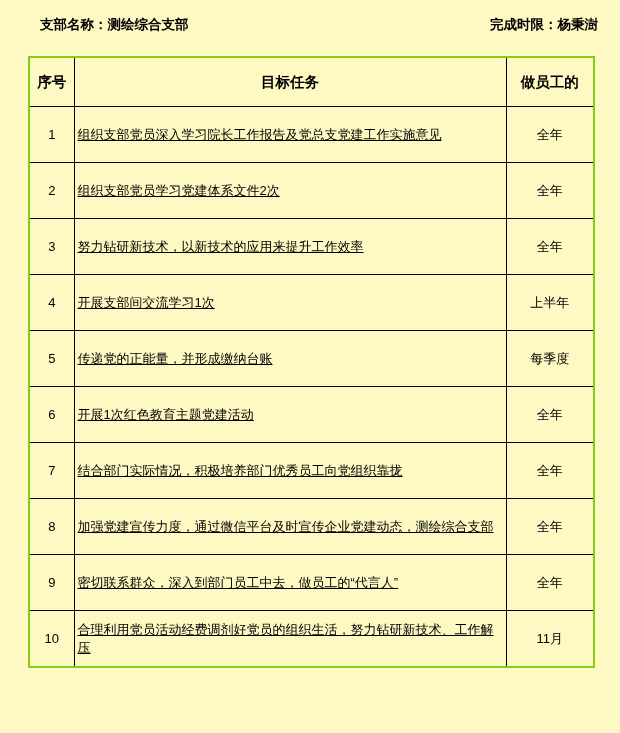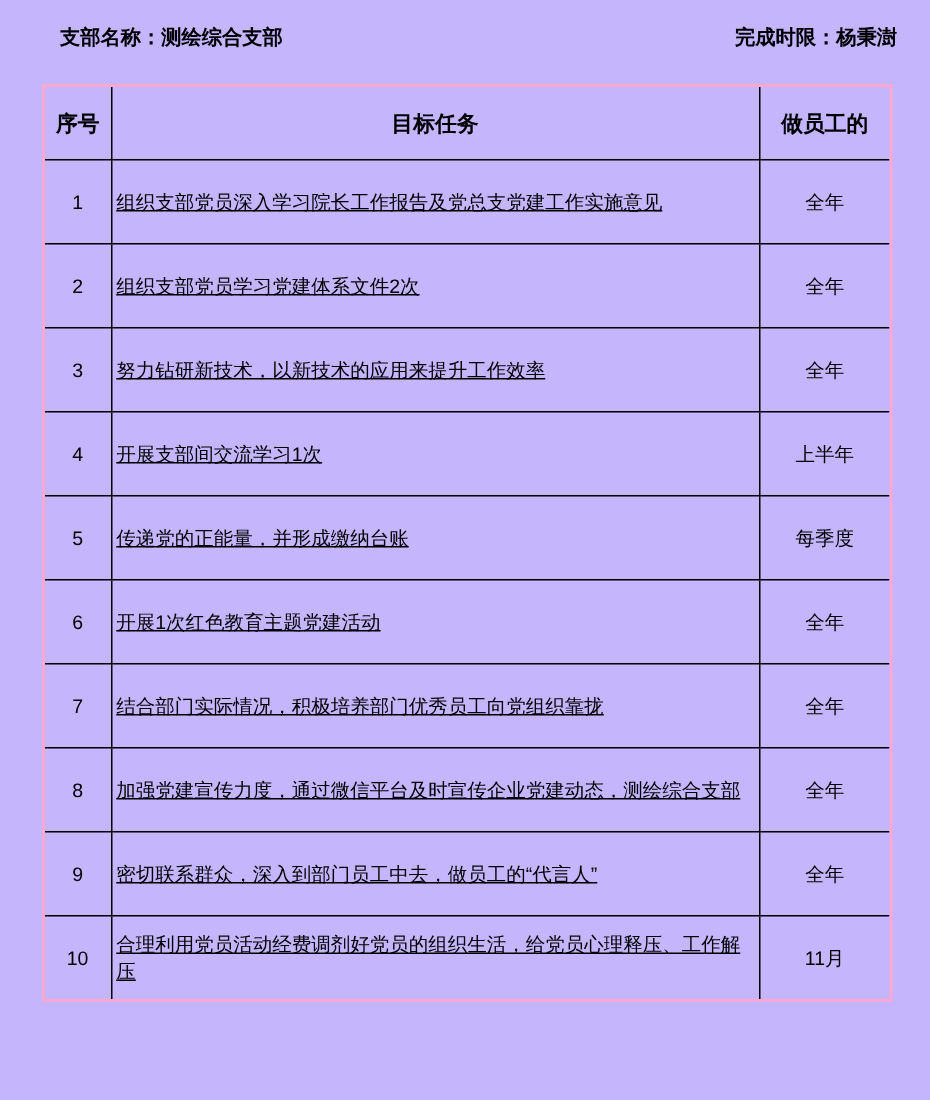--- a/index.html
+++ b/index.html
@@ -7,38 +7,38 @@
     padding: 0;
     background: #ffffff;
     width: 620px;
     height: 733px;
     color: #000;
     font-family: "Liberation Sans", "DejaVu Sans", sans-serif;
   }
   .page {
     width: 620px;
     height: 733px;
-    background: #c4b5fd;
+    background: #fef9c3;
     overflow: hidden;
   }
   .top-header {
     display: flex;
     justify-content: space-between;
     padding: 16px 22px 0 40px;
     font-size: 13.5px;
     font-weight: bold;
     line-height: 18px;
   }
   .top-header .pair { white-space: nowrap; }
   table.task-table {
     border-collapse: collapse;
     table-layout: fixed;
     width: 565px;
     margin: 22px 0 0 28px;
-    border: 2px solid #f9a8d4;
+    border: 2px solid #84cc16;
   }
   .task-table th, .task-table td {
     border: 1px solid #000;
     vertical-align: middle;
     overflow: hidden;
   }
   .task-table th {
     font-size: 14.5px;
     font-weight: bold;
     height: 48px;
@@ -125,19 +125,19 @@
         <td class="c-task">加强党建宣传力度，通过微信平台及时宣传企业党建动态，测绘综合支部</td>
         <td class="c-deadline">全年</td>
       </tr>
       <tr>
         <td class="c-no">9</td>
         <td class="c-task">密切联系群众，深入到部门员工中去，做员工的“代言人”</td>
         <td class="c-deadline">全年</td>
       </tr>
       <tr>
         <td class="c-no">10</td>
-        <td class="c-task">合理利用党员活动经费调剂好党员的组织生活，给党员心理释压、工作解压</td>
+        <td class="c-task">合理利用党员活动经费调剂好党员的组织生活，努力钻研新技术、工作解压</td>
         <td class="c-deadline">11月</td>
       </tr>
     </tbody>
   </table>
 
 </div>
 
 </body></html>

